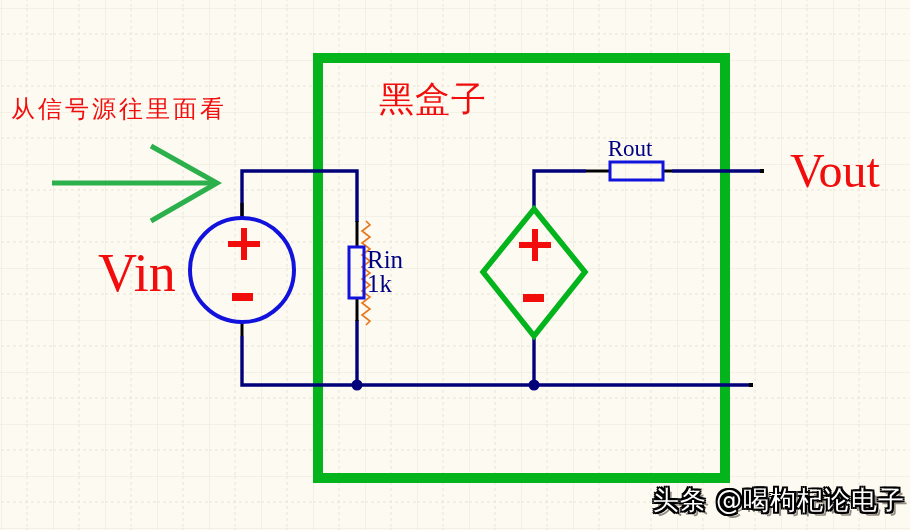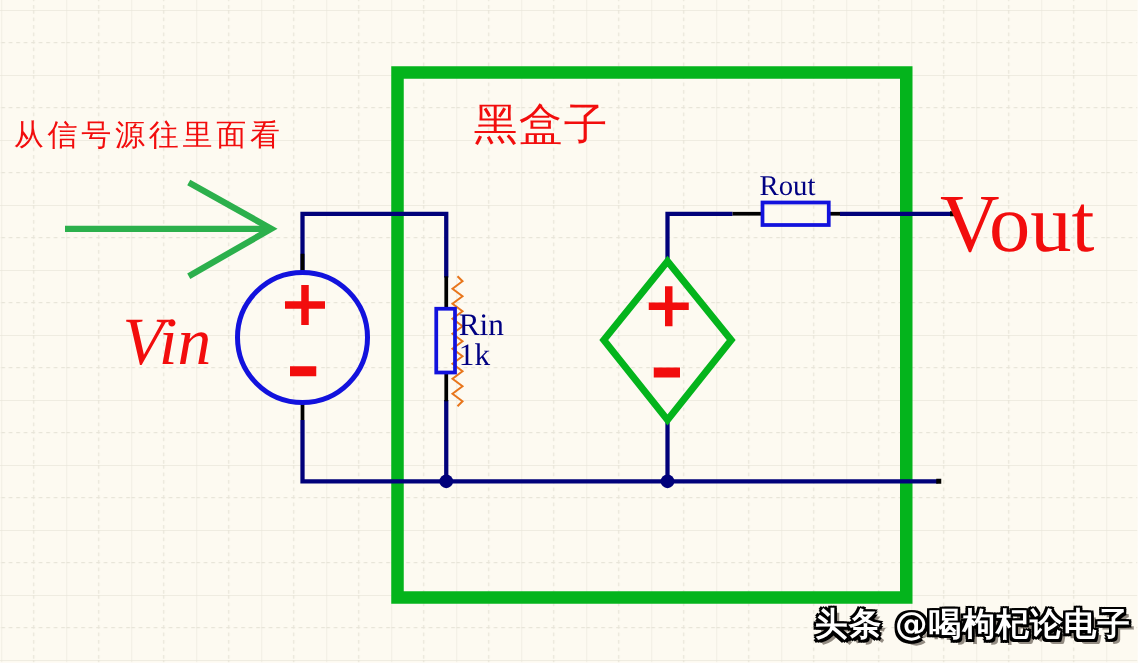--- a/index.html
+++ b/index.html
@@ -8,26 +8,26 @@
     width:910px;height:530px;
     background:#fdfaf1;
     overflow:hidden;
     font-family:"Liberation Serif", serif;
   }
   .layer{position:absolute;left:0;top:0;}
   .txt{position:absolute;white-space:nowrap;line-height:1;}
   .red{color:#f20d0d;}
   .annotation{left:11px;top:97px;font-size:24px;letter-spacing:3px;}
   .blackbox-label{left:341px;top:82px;font-size:35px;letter-spacing:1px;margin-left:38px;}
-  .vin-label{left:98px;top:246px;font-size:54px;font-style:italic;}
-  .vout-label{left:752px;top:147px;font-size:66px;}
+  .vin-label{left:98px;top:246px;font-size:54px;}
+  .vout-label{left:790px;top:147px;font-size:48px;}
   .watermark{
     right:5px;top:487px;
     font-family:"DejaVu Sans", sans-serif;
-    font-weight:bold;font-size:26px;letter-spacing:1px;
+    font-weight:normal;font-size:26px;letter-spacing:1px;
     color:#ffffff;
     text-shadow:
       -2px -2px 0 #000, 2px -2px 0 #000,
       -2px  2px 0 #000, 2px  2px 0 #000,
       -2px  0   0 #000, 2px  0   0 #000,
        0   -2px 0 #000, 0    2px 0 #000,
        4px  4px 0 rgba(60,50,40,0.55);
   }
 </style>
 </head>

